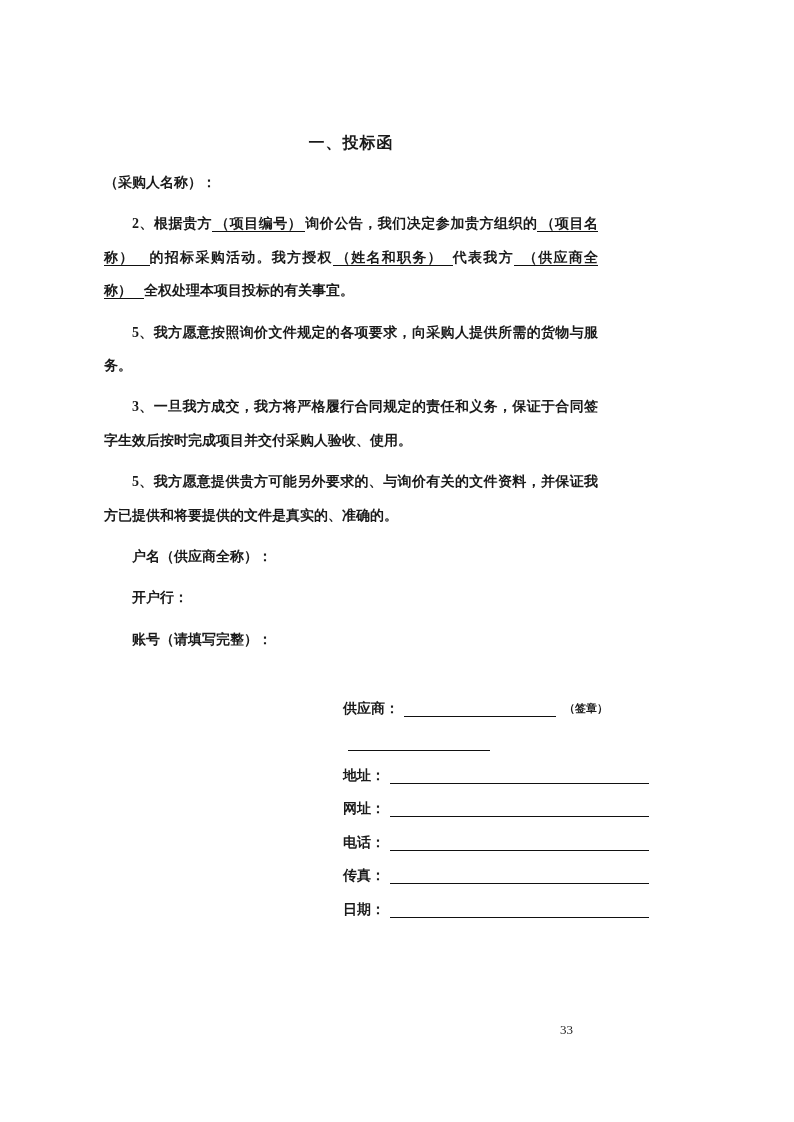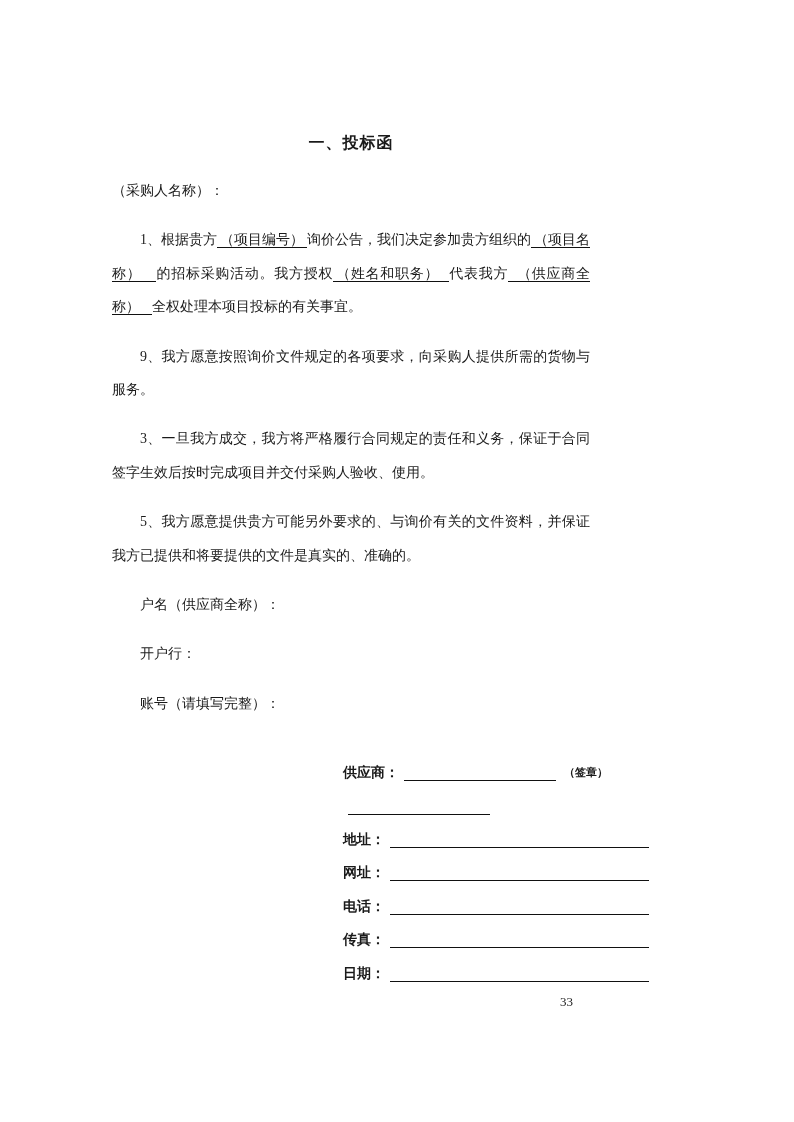--- a/index.html
+++ b/index.html
@@ -25,22 +25,23 @@
     text-align: center;
     line-height: 30px;
     letter-spacing: 1px;
     margin: 0;
   }
   .body-text {
     font-size: 14px;
     line-height: 33.4px;
   }
   .para {
-    margin: 16px;
+    margin: 8px;
     text-align: justify;
+    font-weight: bold;
   }
   .indent-2 { text-indent: 28px; }
   .indent-15 { text-indent: 17px; }
   .salutation { text-indent: 0; }
   .blank {
     border-bottom: 1.4px solid #111;
     padding: 0 3px;
   }
   .blank.tr-lg { padding-right: 15px; }
   .blank.tr-md { padding-right: 10px; }
@@ -73,40 +74,40 @@
   .sig-line {
     border-bottom: 1.4px solid #111;
     height: 24px;
     margin-left: 5px;
     flex: 1;
   }
   .sig-line.fixed-1 { flex: none; width: 152px; }
   .sig-line.fixed-2 { flex: none; width: 142px; }
   .page-number {
     position: absolute;
-    top: 994px;
+    top: 1022px;
     right: 97px;
     font-size: 13px;
     line-height: 16px;
   }
 </style>
 </head>
 <body>
 
 <div class="page">
 
   <h1 class="doc-title">一、投标函</h1>
 
   <div class="body-text">
 
     <p class="para salutation">（采购人名称）：</p>
 
-    <p class="para indent-2"><span>1、根据贵方</span><span class="blank">（项目编号）</span><span>询价公告，我们决定参加贵方组织的</span><span class="blank tr-lg">（项目名称）</span><span>的招标采购活动。我方授权</span><span class="blank tr-md">（姓名和职务）</span><span>代表我方</span><span class="blank both">（供应商全称）</span><span>全权处理本项目投标的有关事宜。</span></p>
+    <p class="para indent-2"><span>2、根据贵方</span><span class="blank">（项目编号）</span><span>询价公告，我们决定参加贵方组织的</span><span class="blank tr-lg">（项目名称）</span><span>的招标采购活动。我方授权</span><span class="blank tr-md">（姓名和职务）</span><span>代表我方</span><span class="blank both">（供应商全称）</span><span>全权处理本项目投标的有关事宜。</span></p>
 
-    <p class="para indent-2">9、我方愿意按照询价文件规定的各项要求，向采购人提供所需的货物与服务。</p>
+    <p class="para indent-2">5、我方愿意按照询价文件规定的各项要求，向采购人提供所需的货物与服务。</p>
 
     <p class="para indent-2">3、一旦我方成交，我方将严格履行合同规定的责任和义务，保证于合同签字生效后按时完成项目并交付采购人验收、使用。</p>
 
 
     <p class="para indent-2">5、我方愿意提供贵方可能另外要求的、与询价有关的文件资料，并保证我方已提供和将要提供的文件是真实的、准确的。</p>
 
 
     <p class="para indent-2">户名（供应商全称）：</p>
     <p class="para indent-2">开户行：</p>
     <p class="para indent-2">账号（请填写完整）：</p>

